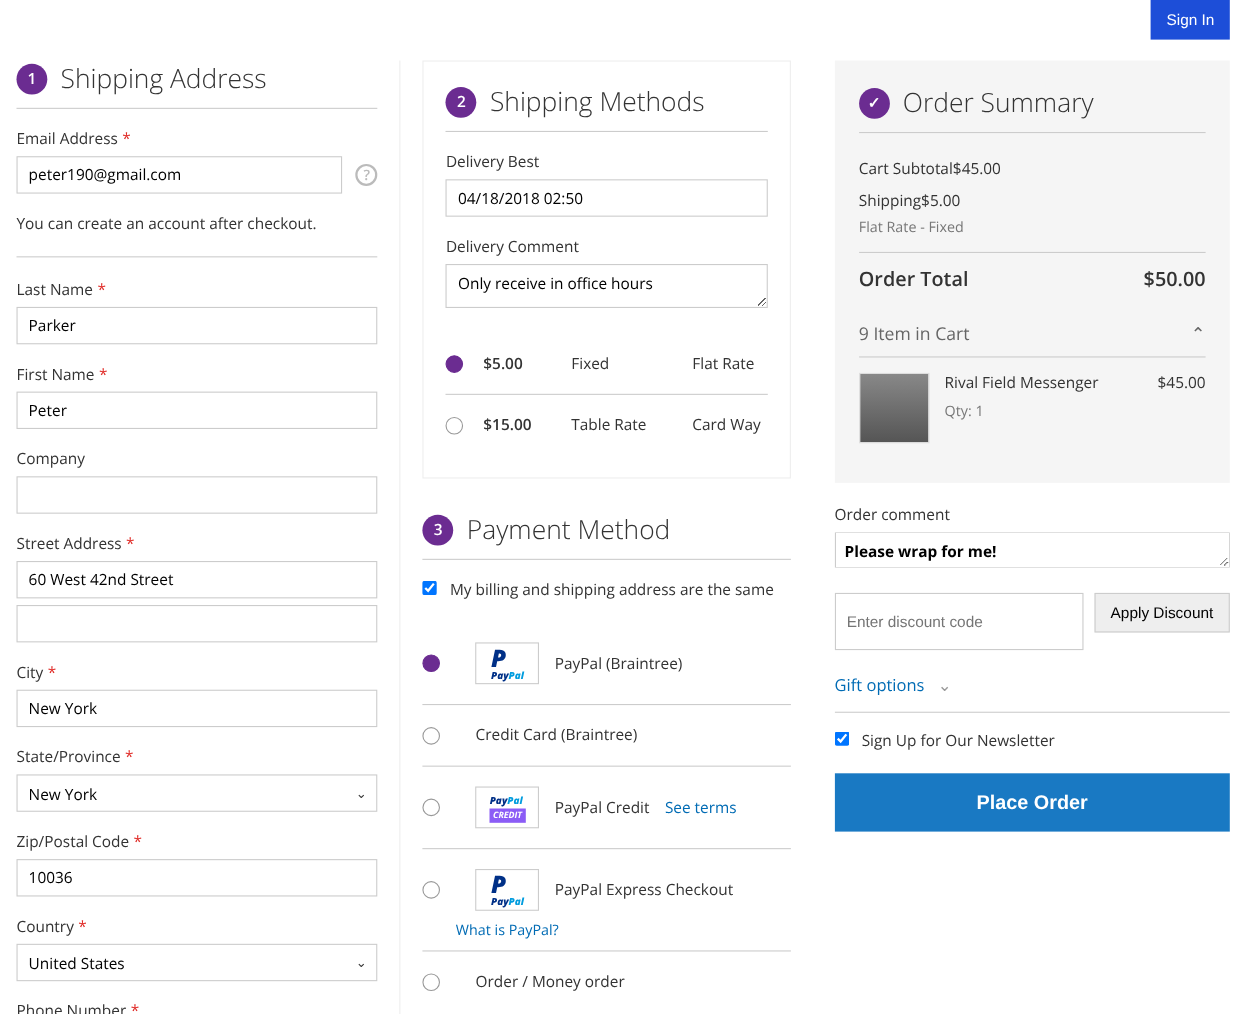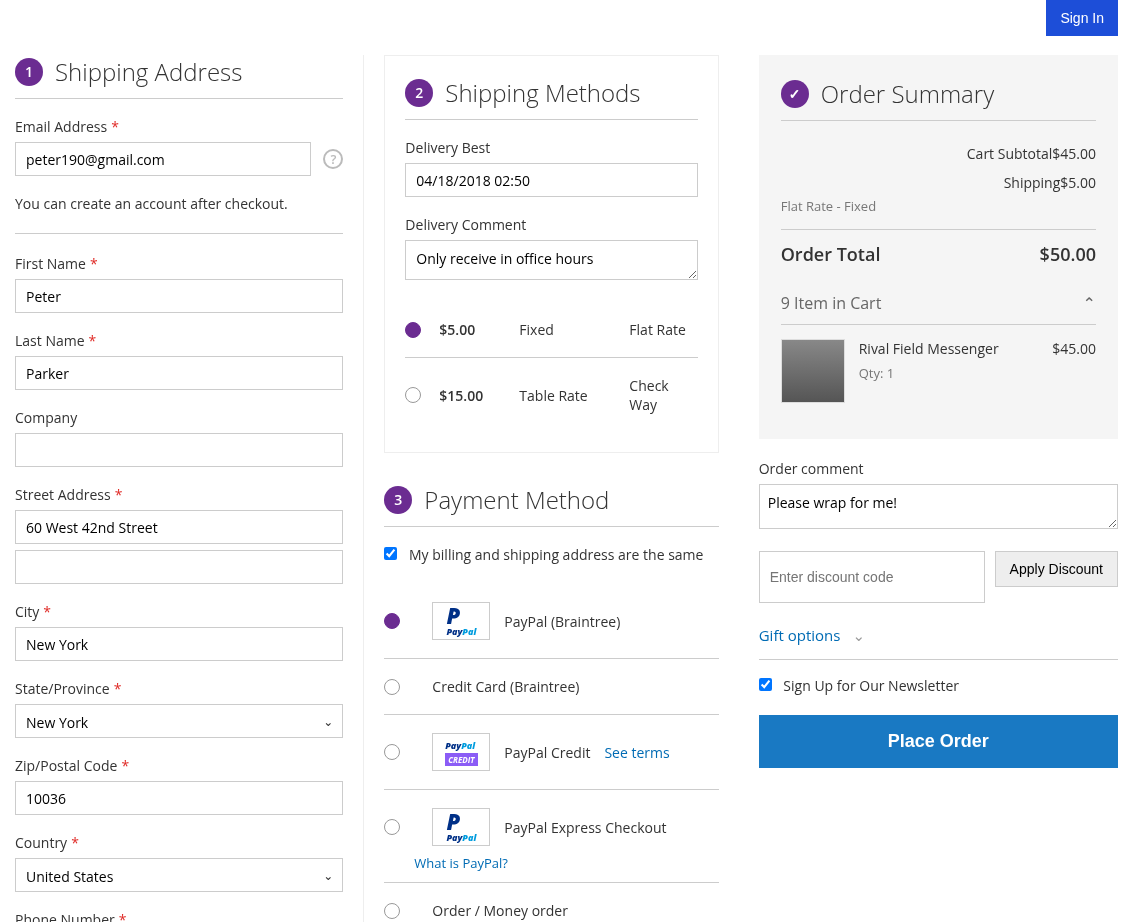--- a/index.html
+++ b/index.html
@@ -41,35 +41,35 @@
 
 .pm-check { margin: 10px 0 20px 0; }
 .pm-check input { margin-right: 8px; }
 .pm-row { display: flex; align-items: center; padding: 18px 0; border-bottom: 1px solid #ccc; gap: 14px; }
 .pm-row:first-of-type { border-top: none; }
 .pm-icon { width: 58px; height: 38px; border: 1px solid #ccc; display: flex; align-items: center; justify-content: center; font-size: 9px; font-weight: 700; flex-shrink:0; }
 .pm-link { color: #006bb4; font-size: 13px; margin-top: 4px; cursor: pointer; margin-left:30px; }
 
 .summary-box { background: #f5f5f5; padding: 22px; }
 .summary-box .step-header { border-bottom:1px solid #ccc; }
-.sum-row { display: flex; justify-content: flex-end; padding: 5px 0; font-size: 14px; }
+.sum-row { display: flex; justify-content: flex-start; padding: 5px 0; font-size: 14px; }
 .sum-sub { color: #777; font-size: 13px; padding-bottom: 6px; }
 .sum-total-row { display: flex; justify-content: space-between; padding: 12px 0; border-top: 1px solid #ccc; margin-top: 8px; }
 .sum-total-row .tl { font-size: 18px; font-weight: 600; }
 .sum-total-row .tv { font-size: 18px; font-weight: 600; }
 .cart-toggle { display: flex; justify-content: space-between; align-items: center; padding: 14px 0 10px 0; border-bottom: 1px solid #ccc; cursor: pointer; color: #666; font-size: 16px; }
 .cart-item { display: flex; padding: 14px 0; gap: 14px; }
 .cart-thumb { width: 64px; height: 64px; background: linear-gradient(#888,#555); border: 1px solid #ddd; flex-shrink:0; }
 .cart-info { flex: 1; }
 .cart-name { font-size: 14px; margin-bottom: 6px; }
 .cart-qty { font-size: 13px; color: #777; }
 .cart-price { font-size: 14px; }
 
 .oc-label { font-size: 14px; margin: 20px 0 6px 0; }
-.oc-text { width: 100%; border: 1px solid #ccc; padding: 8px; font-size: 14px; height: 45px; resize: both; font-family: inherit; }
+.oc-text { width: 100%; border: 1px solid #ccc; padding: 8px; font-size: 14px; height: 32px; resize: both; font-family: inherit; font-weight: bold; }
 .discount-row { display: flex; gap: 10px; margin-top: 18px; }
 .discount-row input { flex: 1; border: 1px solid #ccc; padding: 8px 10px; font-size: 14px; height:52px; }
 .apply-btn { background: #eee; border: 1px solid #ccc; padding: 8px 14px; font-size: 14px; cursor: pointer; height:36px; }
 .gift-row { color: #006bb4; font-size: 15px; padding: 22px 0 14px 0; cursor: pointer; display: flex; align-items: center; gap: 12px; border-bottom: 1px solid #ccc; margin-bottom: 16px; }
 .news-row { margin-bottom: 20px; font-size: 14px; }
 .news-row input { margin-right: 8px; }
 .place-btn { width: 100%; background: #1979c3; color: #fff; border: none; padding: 16px; font-size: 18px; font-weight: 600; cursor: pointer; }
 
 .paypal-logo { font-style: italic; font-weight: 800; }
 .paypal-logo .pp1 { color: #003087; }
@@ -95,26 +95,26 @@
       <label><span>Email Address</span><span class="req">*</span></label>
       <div class="email-row">
         <input type="text" value="peter190@gmail.com" style="">
         <span class="help-icon">?</span>
       </div>
     </div>
     <div class="note">You can create an account after checkout.</div>
     <div class="divider"></div>
 
     <div class="field">
+      <label><span>Last Name</span><span class="req">*</span></label>
+      <input type="text" value="Parker" style="">
+    </div>
+    <div class="field">
       <label><span>First Name</span><span class="req">*</span></label>
       <input type="text" value="Peter" style="">
-    </div>
-    <div class="field">
-      <label><span>Last Name</span><span class="req">*</span></label>
-      <input type="text" value="Parker" style="">
     </div>
     <div class="field">
       <label>Company</label>
       <input type="text" value="" style="">
     </div>
     <div class="field">
       <label><span>Street Address</span><span class="req">*</span></label>
       <input type="text" style="margin-bottom: 6px;" value="60 West 42nd Street">
       <input type="text" value="" style="">
     </div>
@@ -162,21 +162,21 @@
       <div class="ship-row">
         <div class="radio selected"></div>
         <div class="ship-price">$5.00</div>
         <div class="ship-m">Fixed</div>
         <div class="ship-c">Flat Rate</div>
       </div>
       <div class="ship-row">
         <div class="radio"></div>
         <div class="ship-price">$15.00</div>
         <div class="ship-m">Table Rate</div>
-        <div class="ship-c">Check Way</div>
+        <div class="ship-c">Card Way</div>
       </div>
     </div>
 
     <div class="panel noborder">
       <div class="step-header">
         <div class="step-num">3</div>
         <div class="step-title">Payment Method</div>
       </div>
       <div class="pm-check">
         <input type="checkbox" checked="" style="">

